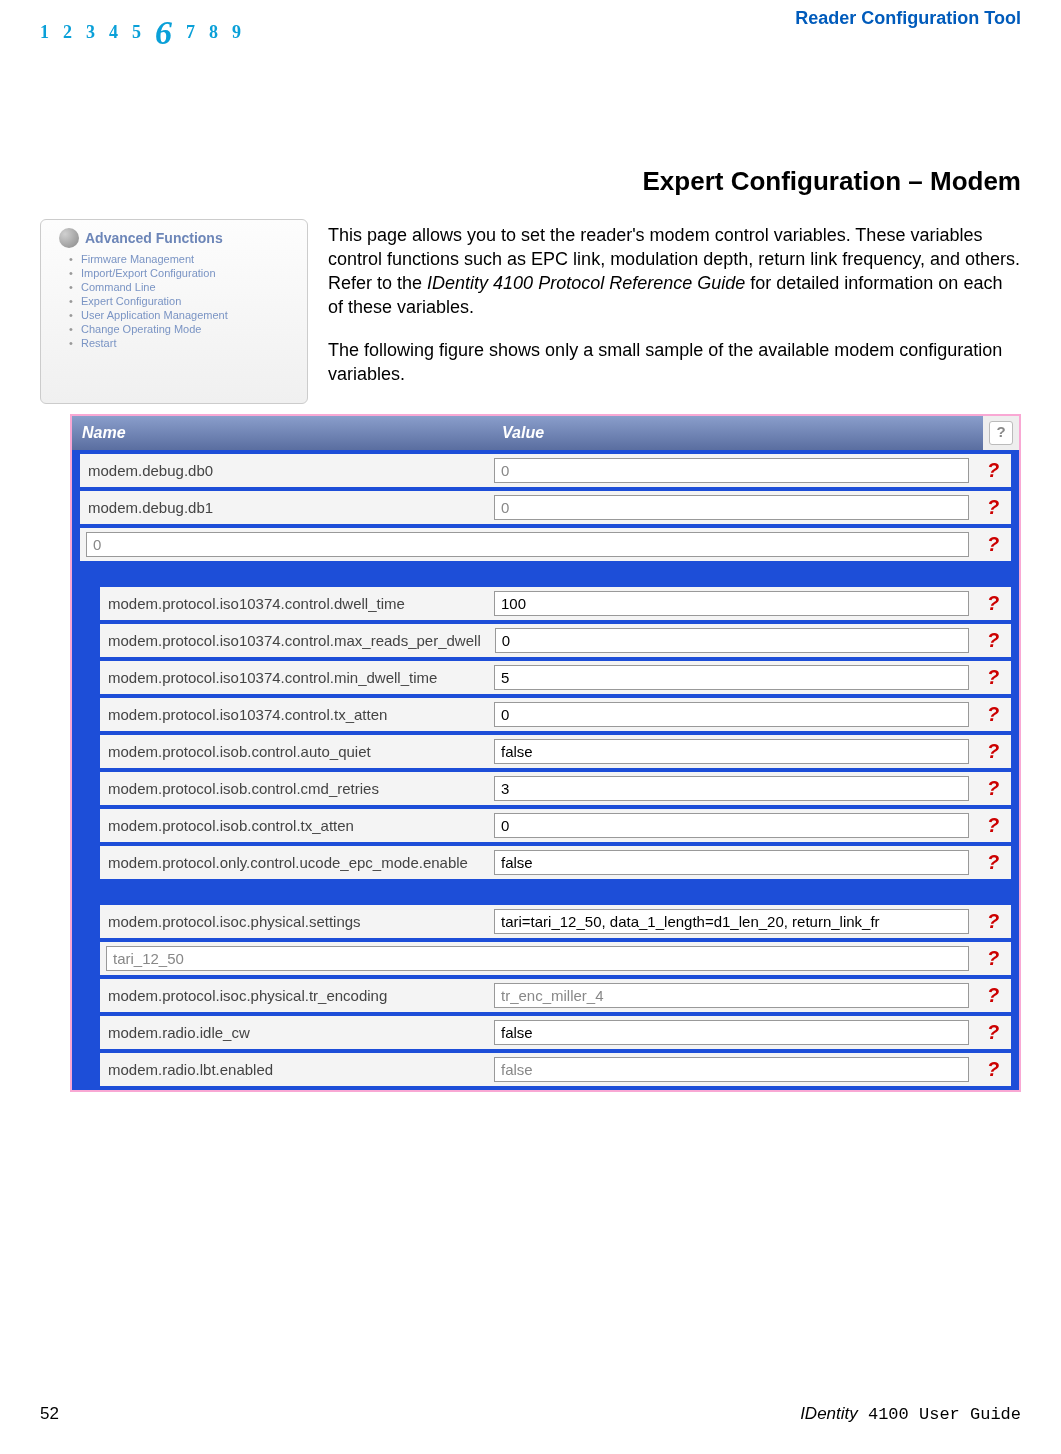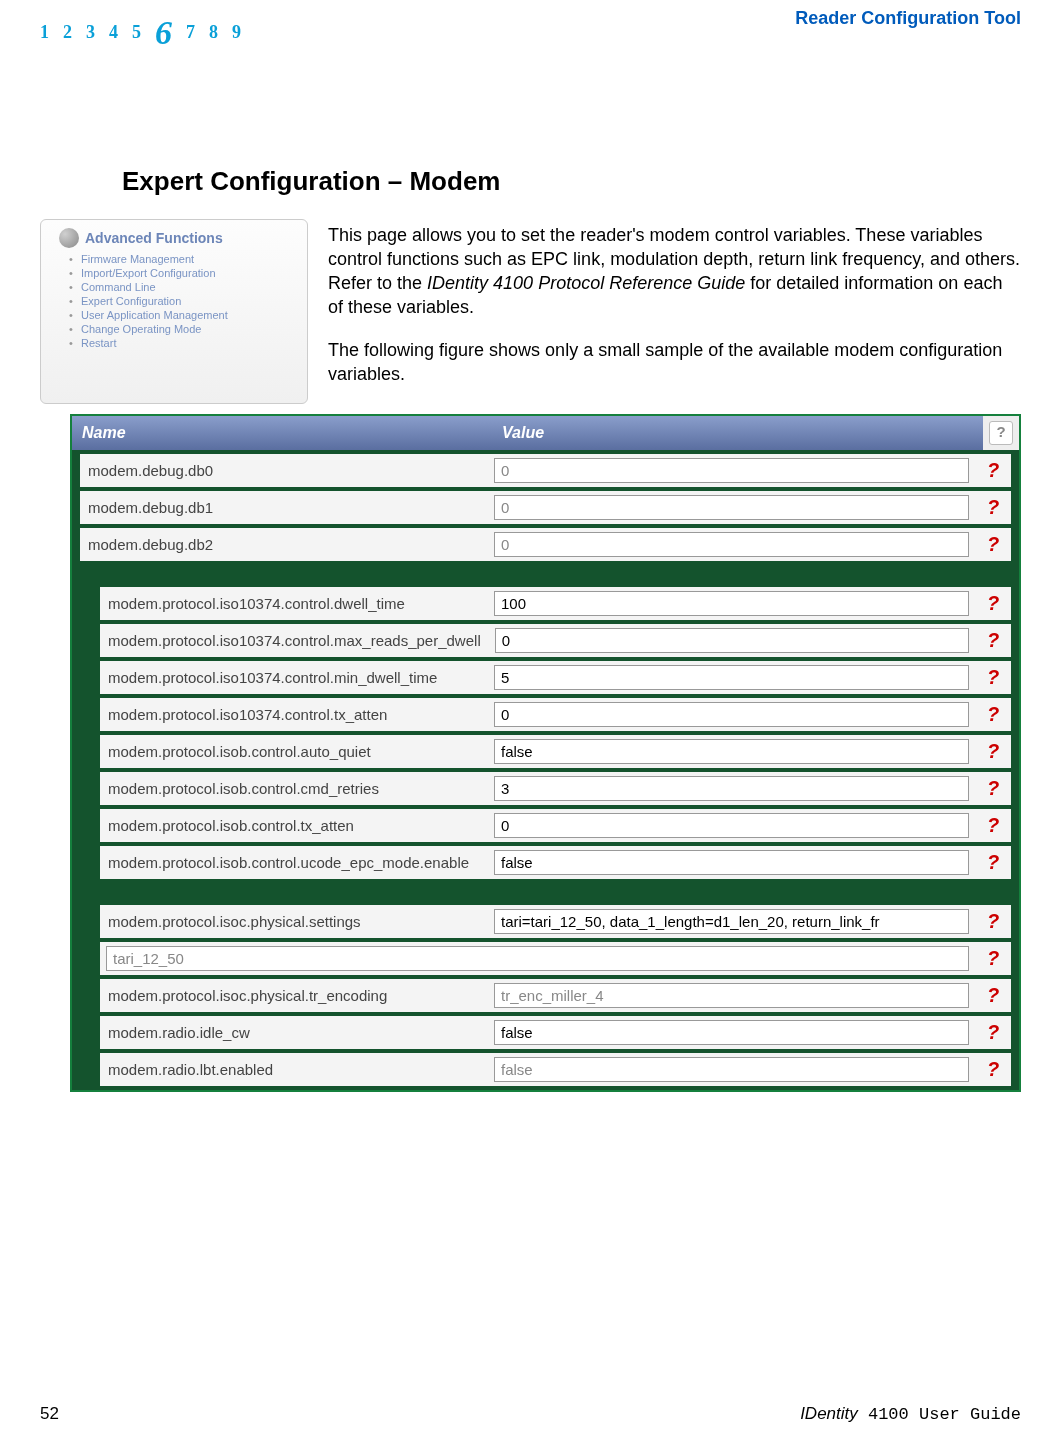--- a/index.html
+++ b/index.html
@@ -37,24 +37,25 @@
     position: relative;
     top: 6px;
   }
   .top-right-title {
     color: #005bbb;
     font-weight: bold;
     font-size: 18px;
   }
   .section-header {
     margin-top: 120px;
-    margin-left: 82px;
+    margin-left: 108px;
     font-size: 26px;
     font-weight: bold;
     color: #000;
+    text-align: right;
   }
   .content-row {
     display: flex;
     gap: 20px;
     margin-top: 8px;
   }
   .sidebar {
     flex: 0 0 230px;
     border: 1px solid #ccc;
     border-radius: 6px;
@@ -101,22 +102,22 @@
     font-size: 18px;
     line-height: 1.35;
     color: #000;
   }
   .body-text p { margin: 4px 0 18px 0; }
   .body-text .ref { font-style: italic; }
 
   .config-panel {
     margin-top: 10px;
     margin-left: 30px;
-    border: 2px solid #15803d;
-    background: #14532d;
+    border: 2px solid #f9a8d4;
+    background: #1d4ed8;
   }
   .cfg-header {
     display: flex;
     background: linear-gradient(#8a9ecb, #5a6ea0);
     color: #fff;
     font-weight: bold;
     font-style: italic;
     font-size: 16px;
   }
   .cfg-header .col-name { flex: 0 0 400px; padding: 8px 10px; }
@@ -255,21 +256,20 @@
           </div>
         </div>
         <div class="cfg-row">
           <div class="name">modem.debug.db1</div>
           <div class="val"><input type="text" class="disabled" value="0" style=""></div>
           <div class="help">
             <span class="qm">?</span>
           </div>
         </div>
         <div class="cfg-row">
-          <div class="name">modem.debug.db2</div>
           <div class="val"><input type="text" class="disabled" value="0" style=""></div>
           <div class="help">
             <span class="qm">?</span>
           </div>
         </div>
         <div class="gap-row"></div>
         <div class="cfg-row indent">
           <div class="name">modem.protocol.iso10374.control.dwell_time</div>
           <div class="val"><input type="text" value="100" style=""></div>
           <div class="help">
@@ -312,21 +312,21 @@
           </div>
         </div>
         <div class="cfg-row indent">
           <div class="name">modem.protocol.isob.control.tx_atten</div>
           <div class="val"><input type="text" value="0" style=""></div>
           <div class="help">
             <span class="qm">?</span>
           </div>
         </div>
         <div class="cfg-row indent">
-          <div class="name">modem.protocol.isob.control.ucode_epc_mode.enable</div>
+          <div class="name">modem.protocol.only.control.ucode_epc_mode.enable</div>
           <div class="val"><input type="text" value="false" style=""></div>
           <div class="help">
             <span class="qm">?</span>
           </div>
         </div>
         <div class="gap-row"></div>
         <div class="cfg-row indent">
           <div class="name">modem.protocol.isoc.physical.settings</div>
           <div class="val"><input type="text" value="tari=tari_12_50, data_1_length=d1_len_20, return_link_fr" style=""></div>
           <div class="help">

